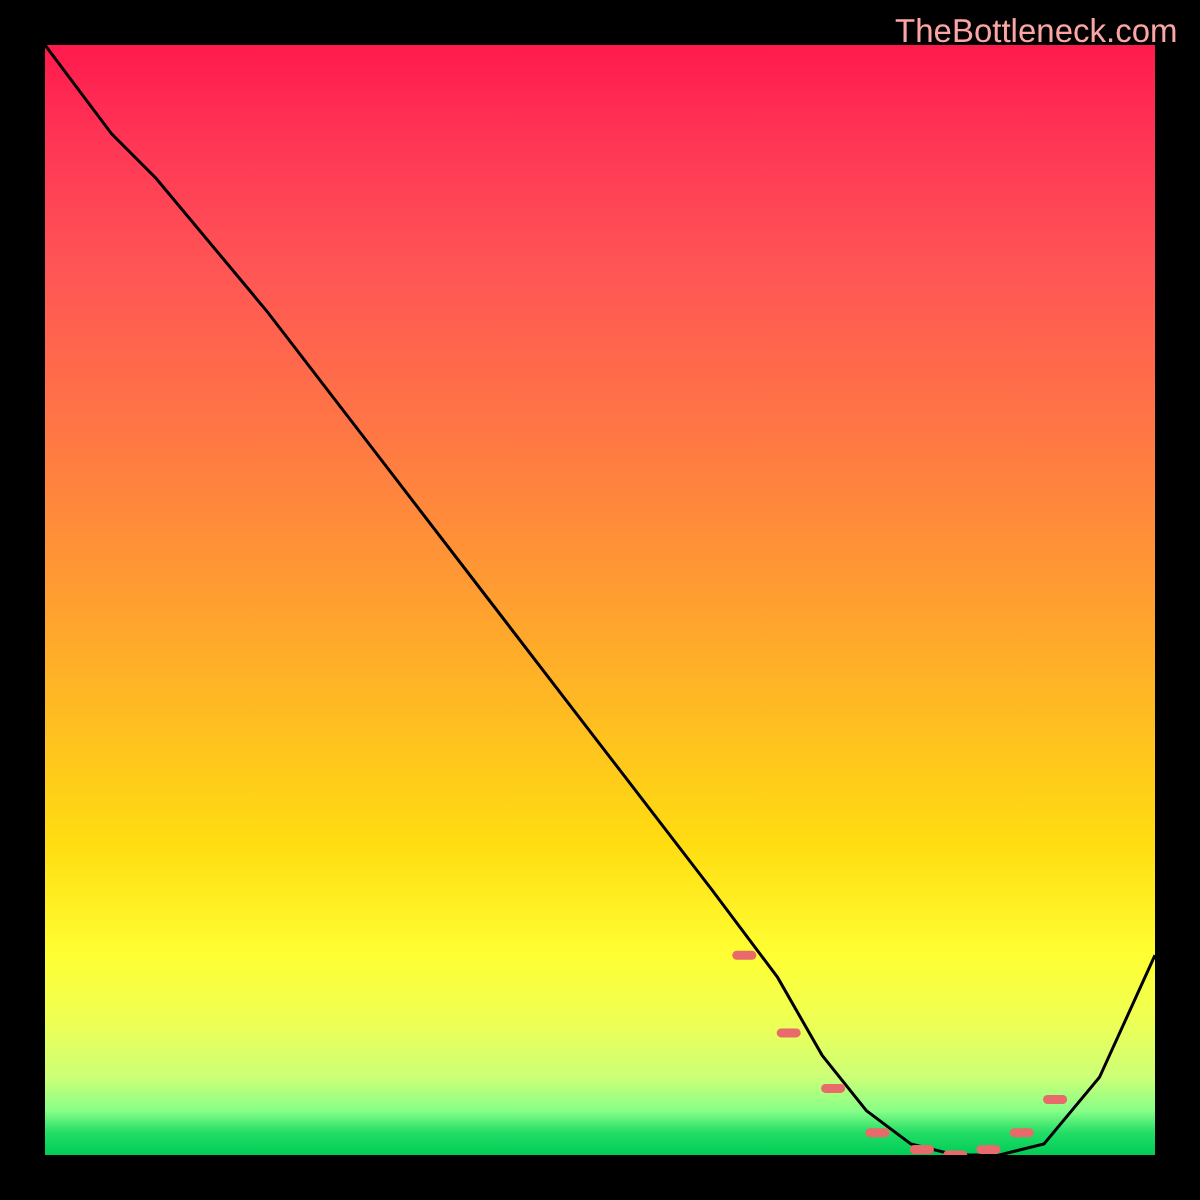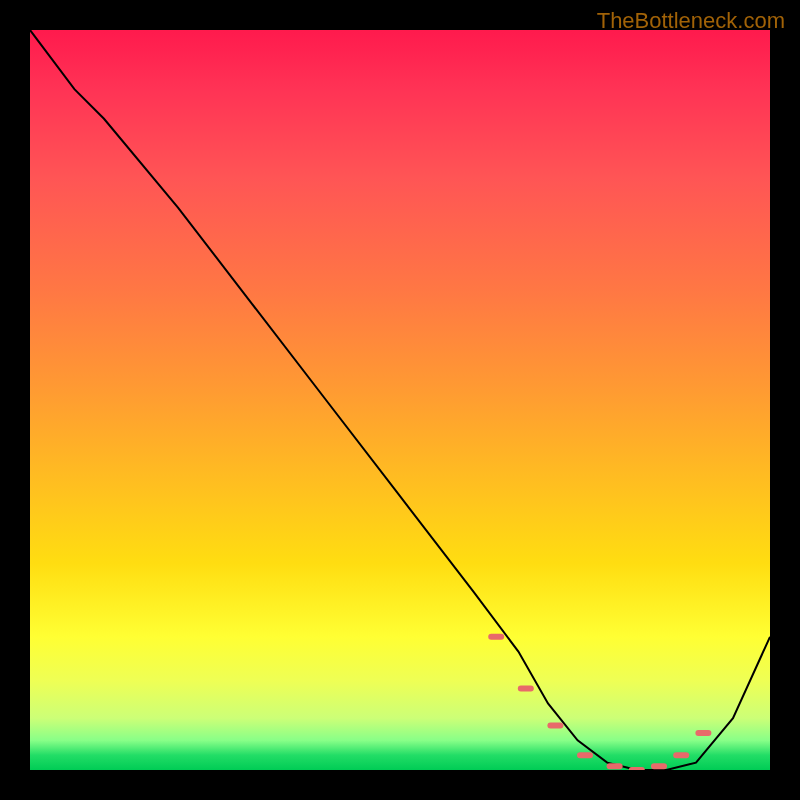--- a/index.html
+++ b/index.html
@@ -8,21 +8,21 @@
   width: 800px;
   height: 800px;
   background: #000;
   position: relative;
   font-family: Arial, sans-serif;
 }
 .watermark {
   position: absolute;
   top: 8px;
   right: 15px;
-  color: #a16207;
+  color: #fca5a5;
   font-size: 22px;
   font-weight: normal;
   z-index: 10;
 }
 .plot-area {
   position: absolute;
   left: 30px;
   top: 30px;
   width: 740px;
   height: 740px;

